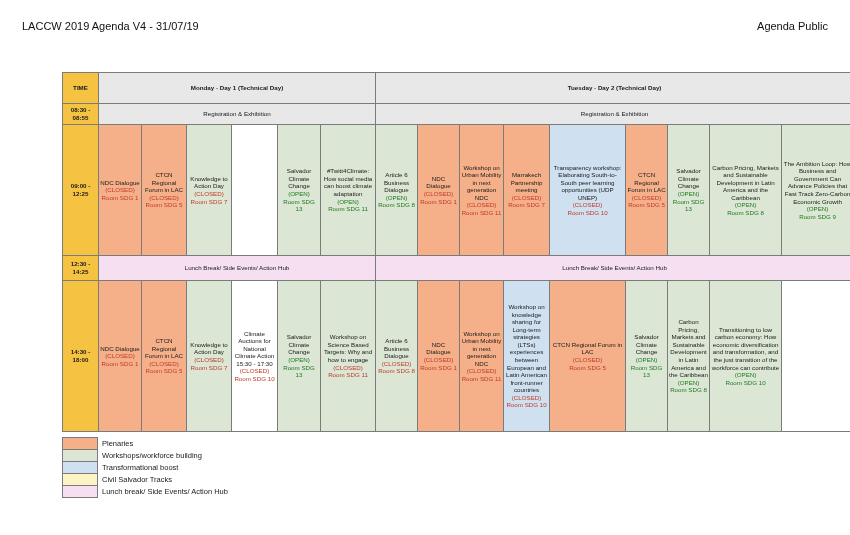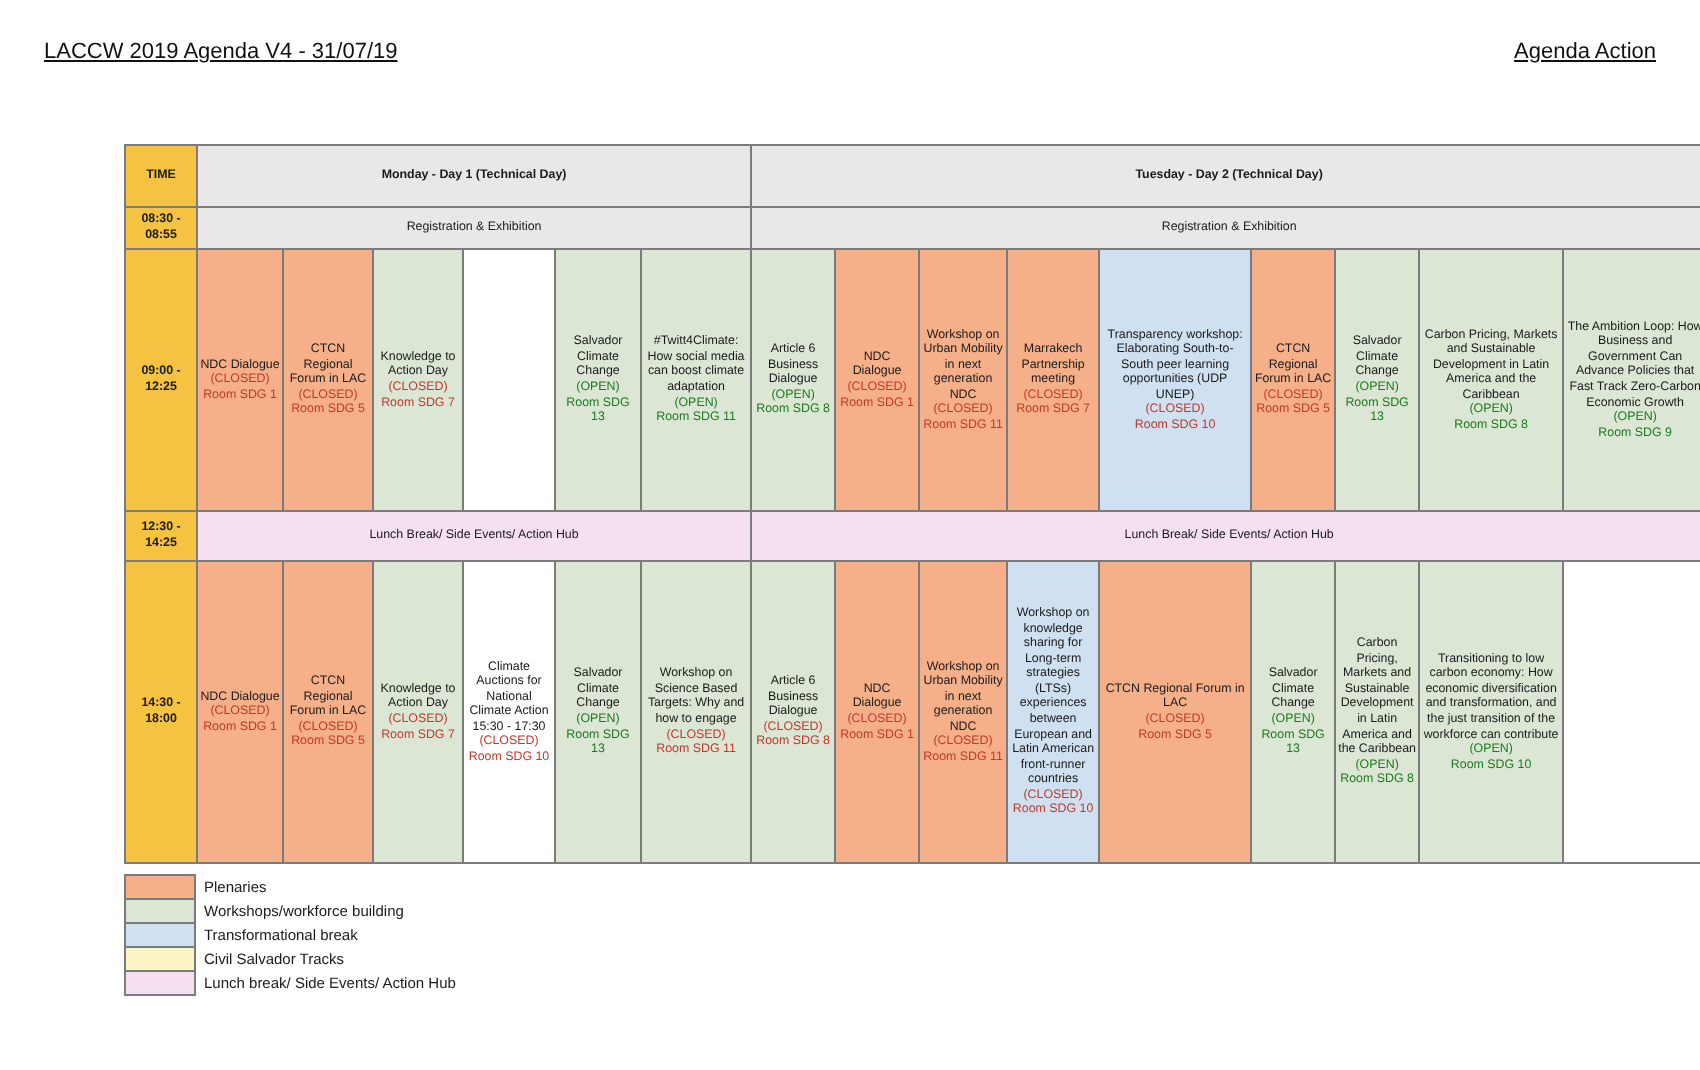--- a/index.html
+++ b/index.html
@@ -17,21 +17,20 @@
   }
   .page-header {
     position: absolute;
     top: 20px;
     left: 22px;
     right: 22px;
     display: flex;
     justify-content: space-between;
     font-size: 11px;
     color: #111;
-    text-decoration: underline;
   }
   .agenda-wrap {
     position: absolute;
     top: 72px;
     left: 62px;
     width: 738px;
   }
   table.agenda {
     border-collapse: collapse;
     width: 738px;
@@ -106,21 +105,21 @@
   .legend-label {
     line-height: 11px;
   }
   .blank-cell { background: #ffffff; }
 </style>
 </head>
 <body>
 
 <div class="page-header">
   <span>LACCW 2019 Agenda V4 - 31/07/19</span>
-  <span>Agenda Action</span>
+  <span>Agenda Public</span>
 </div>
 
 <div class="agenda-wrap">
   <table class="agenda">
     <colgroup id="agenda-cols">
         <col style="width: 36px;">
         <col style="width: 43px;">
         <col style="width: 45px;">
         <col style="width: 45px;">
         <col style="width: 46px;">
@@ -308,21 +307,21 @@
     <div class="legend-row">
       <div class="legend-swatch" style="background: rgb(246, 176, 137);"></div>
       <div class="legend-label">Plenaries</div>
     </div>
     <div class="legend-row">
       <div class="legend-swatch" style="background: rgb(219, 231, 212);"></div>
       <div class="legend-label">Workshops/workforce building</div>
     </div>
     <div class="legend-row">
       <div class="legend-swatch" style="background: rgb(207, 224, 240);"></div>
-      <div class="legend-label">Transformational break</div>
+      <div class="legend-label">Transformational boost</div>
     </div>
     <div class="legend-row">
       <div class="legend-swatch" style="background: rgb(253, 244, 198);"></div>
       <div class="legend-label">Civil Salvador Tracks</div>
     </div>
     <div class="legend-row">
       <div class="legend-swatch" style="background: rgb(246, 223, 240);"></div>
       <div class="legend-label">Lunch break/ Side Events/ Action Hub</div>
     </div>
   </div>

